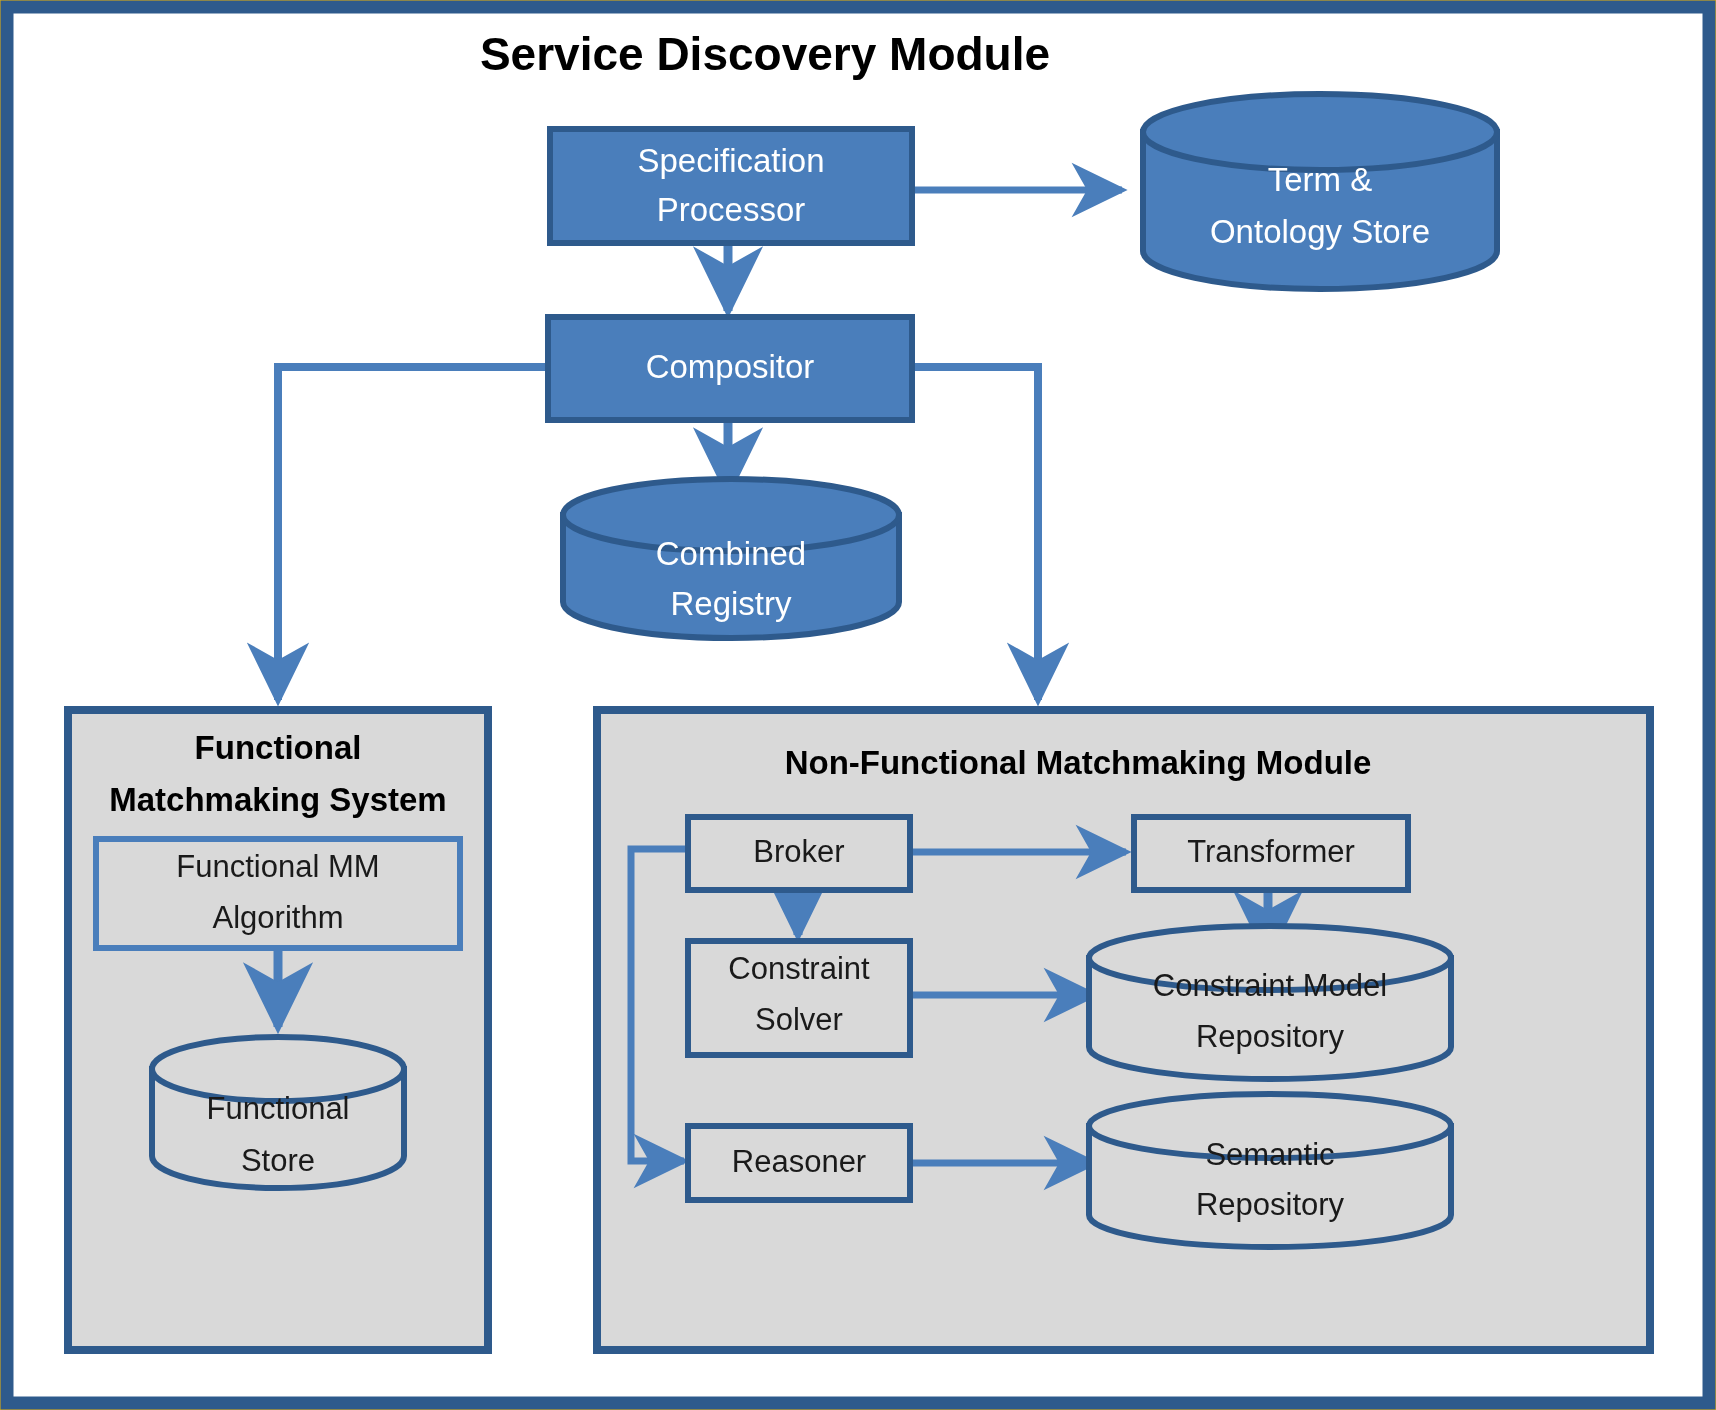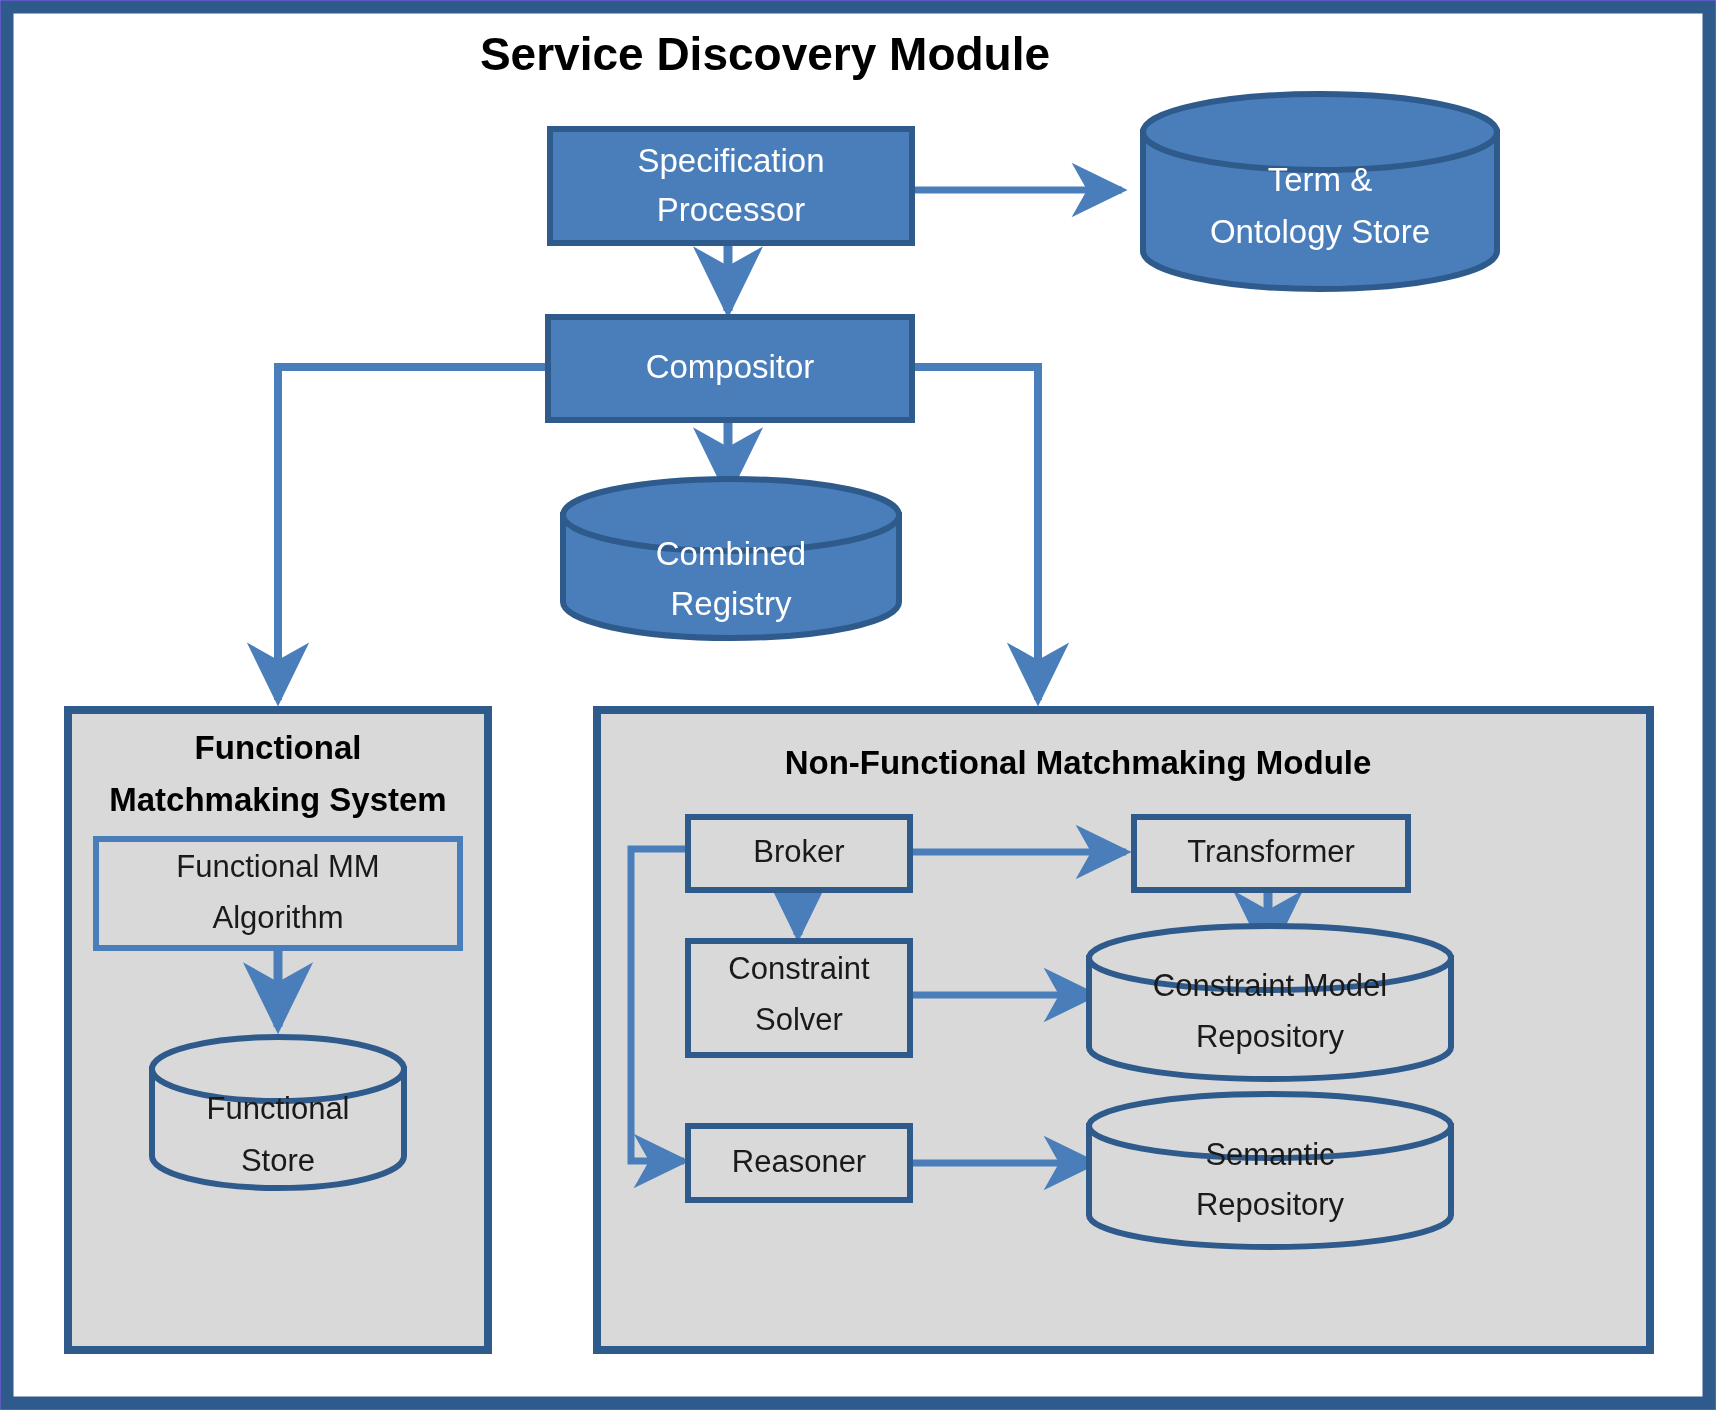--- a/index.html
+++ b/index.html
@@ -1,17 +1,17 @@
 <!DOCTYPE html>
 <html><head>
 <meta charset="utf-8">
 <style>
   html,body{margin:0;padding:0;background:#fff;}
   body{font-family:"Liberation Sans", sans-serif;}
-  #stage{position:relative;width:1716px;height:1410px;background:#8b5cf6;overflow:hidden;}
+  #stage{position:relative;width:1716px;height:1410px;background:#eab308;overflow:hidden;}
   svg#diagram{position:absolute;left:0;top:0;width:1716px;height:1410px;}
   .lbl{font-family:"Liberation Sans", sans-serif;dominant-baseline:middle;}
   .title-text{font-size:46px;font-weight:bold;fill:#000000;text-anchor:middle;}
   .panel-title{font-size:33px;font-weight:bold;fill:#000000;text-anchor:middle;}
   .blue-box-text{font-size:33px;fill:#ffffff;text-anchor:middle;}
   .cyl-blue-text{font-size:33px;fill:#ffffff;text-anchor:middle;}
   .plain-text{font-size:31px;fill:#1a1a1a;text-anchor:middle;}
   .cyl-plain-text{font-size:31px;fill:#1a1a1a;text-anchor:middle;}
 </style>
 </head>

